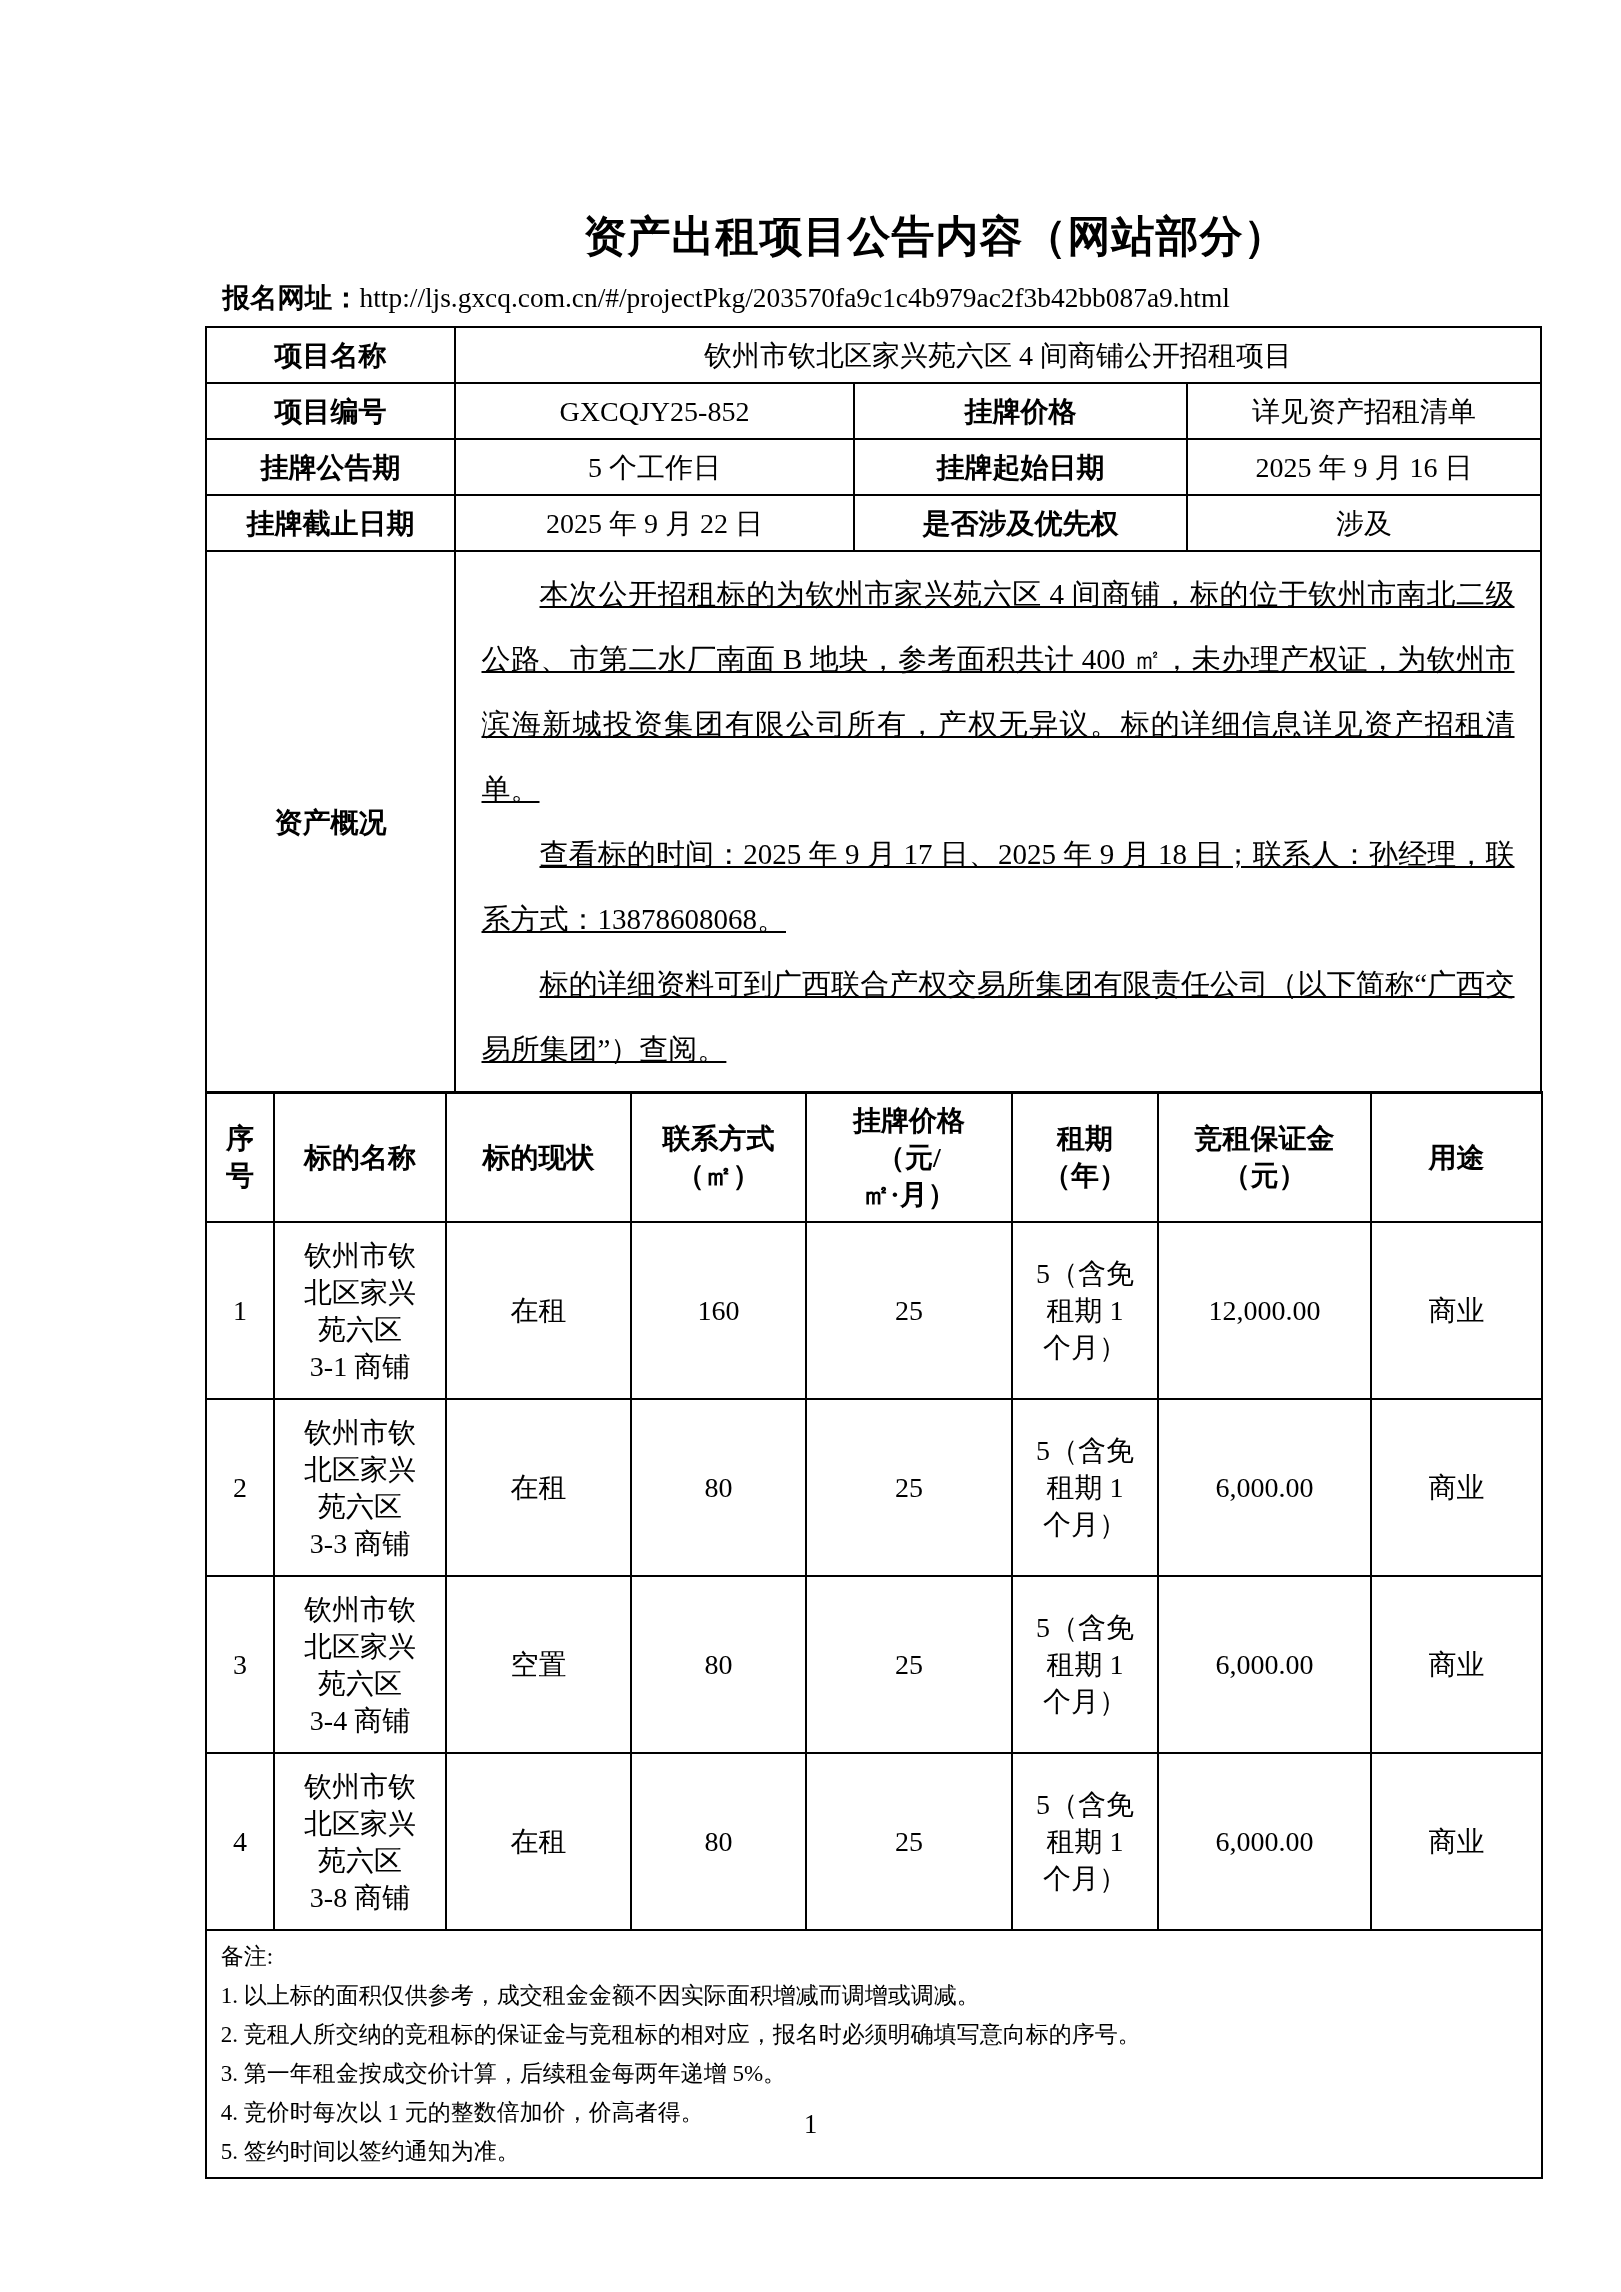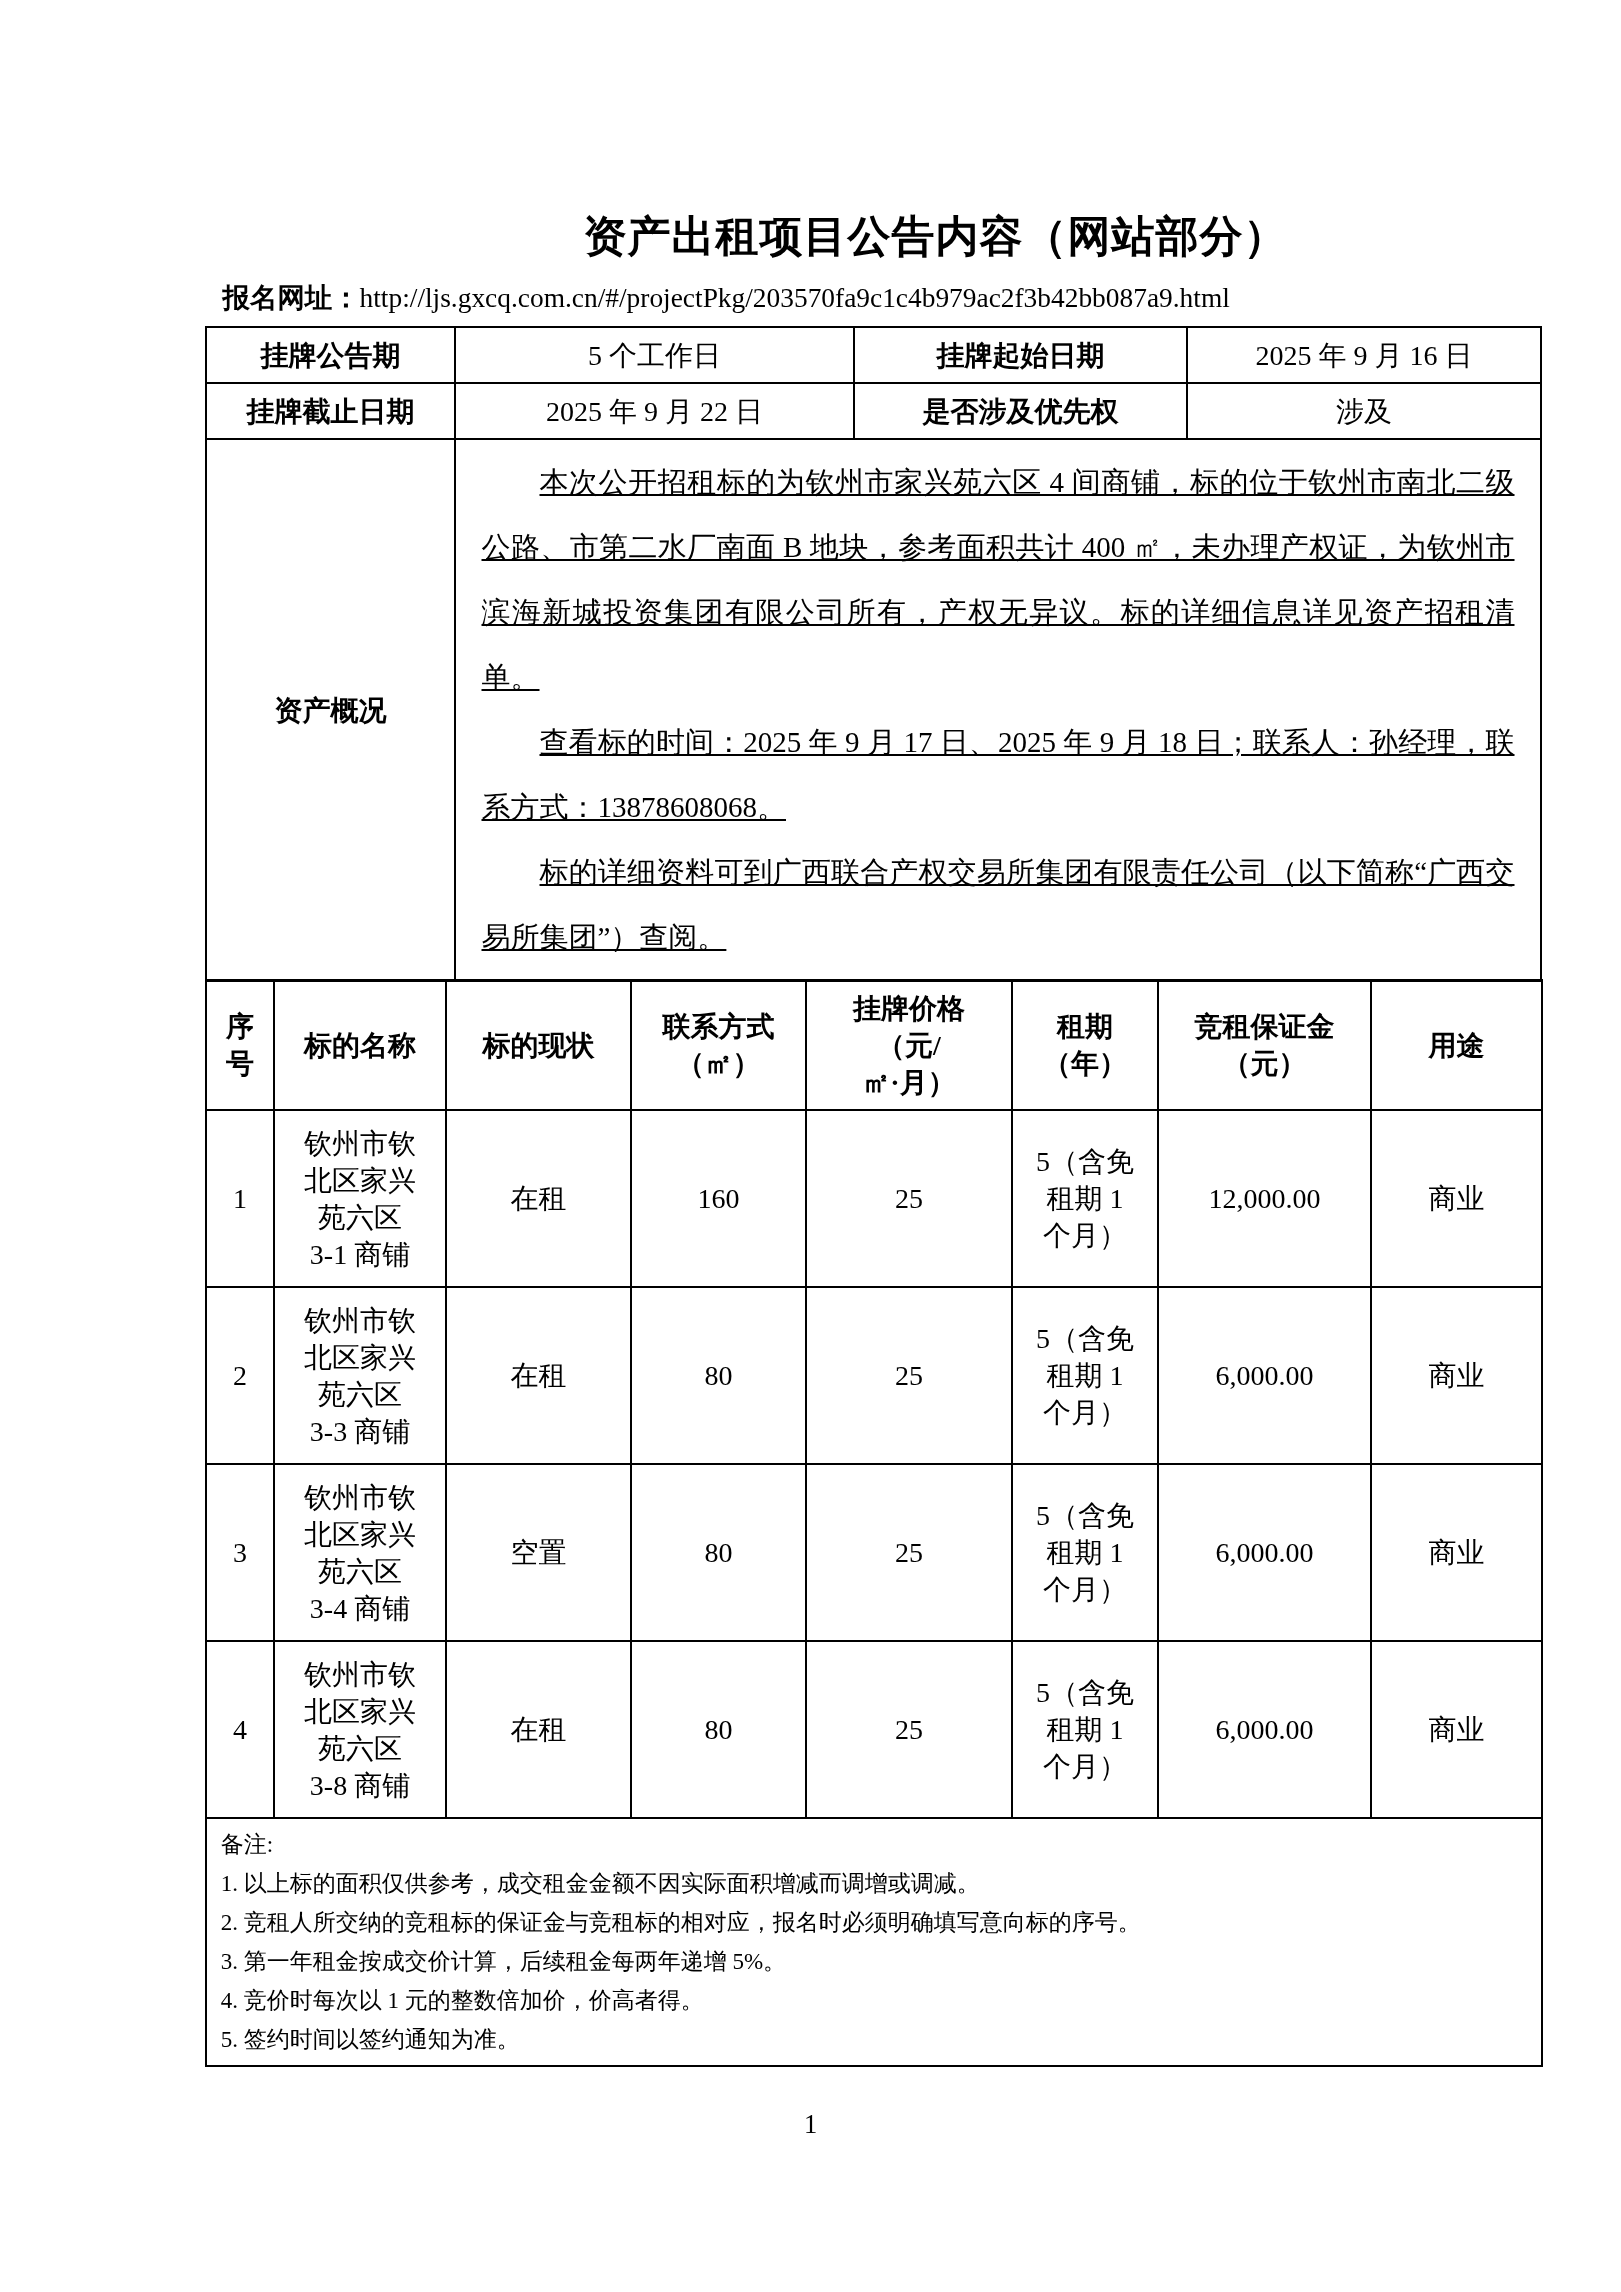--- a/index.html
+++ b/index.html
@@ -62,20 +62,30 @@
     <div class="url-line"><span class="lbl">报名网址：</span><span>http://ljs.gxcq.com.cn/#/projectPkg/203570fa9c1c4b979ac2f3b42bb087a9.html</span></div>
 
     <table class="info">
       <colgroup>
           <col style="width:249px">
           <col style="width:399px">
           <col style="width:333px">
           <col style="width:354px">
         </colgroup>
       <tbody>
+          <tr class="r57">
+        <td class="lbl">项目名称</td>
+        <td colspan="3">钦州市钦北区家兴苑六区 4 间商铺公开招租项目</td>
+      </tr>
+      <tr class="r57">
+        <td class="lbl">项目编号</td>
+        <td>GXCQJY25-852</td>
+        <td class="lbl">挂牌价格</td>
+        <td>详见资产招租清单</td>
+      </tr>
       <tr class="r57">
         <td class="lbl">挂牌公告期</td>
         <td>5 个工作日</td>
         <td class="lbl">挂牌起始日期</td>
         <td>2025 年 9 月 16 日</td>
       </tr>
       <tr class="r57">
         <td class="lbl">挂牌截止日期</td>
         <td>2025 年 9 月 22 日</td>
         <td class="lbl">是否涉及优先权</td>

